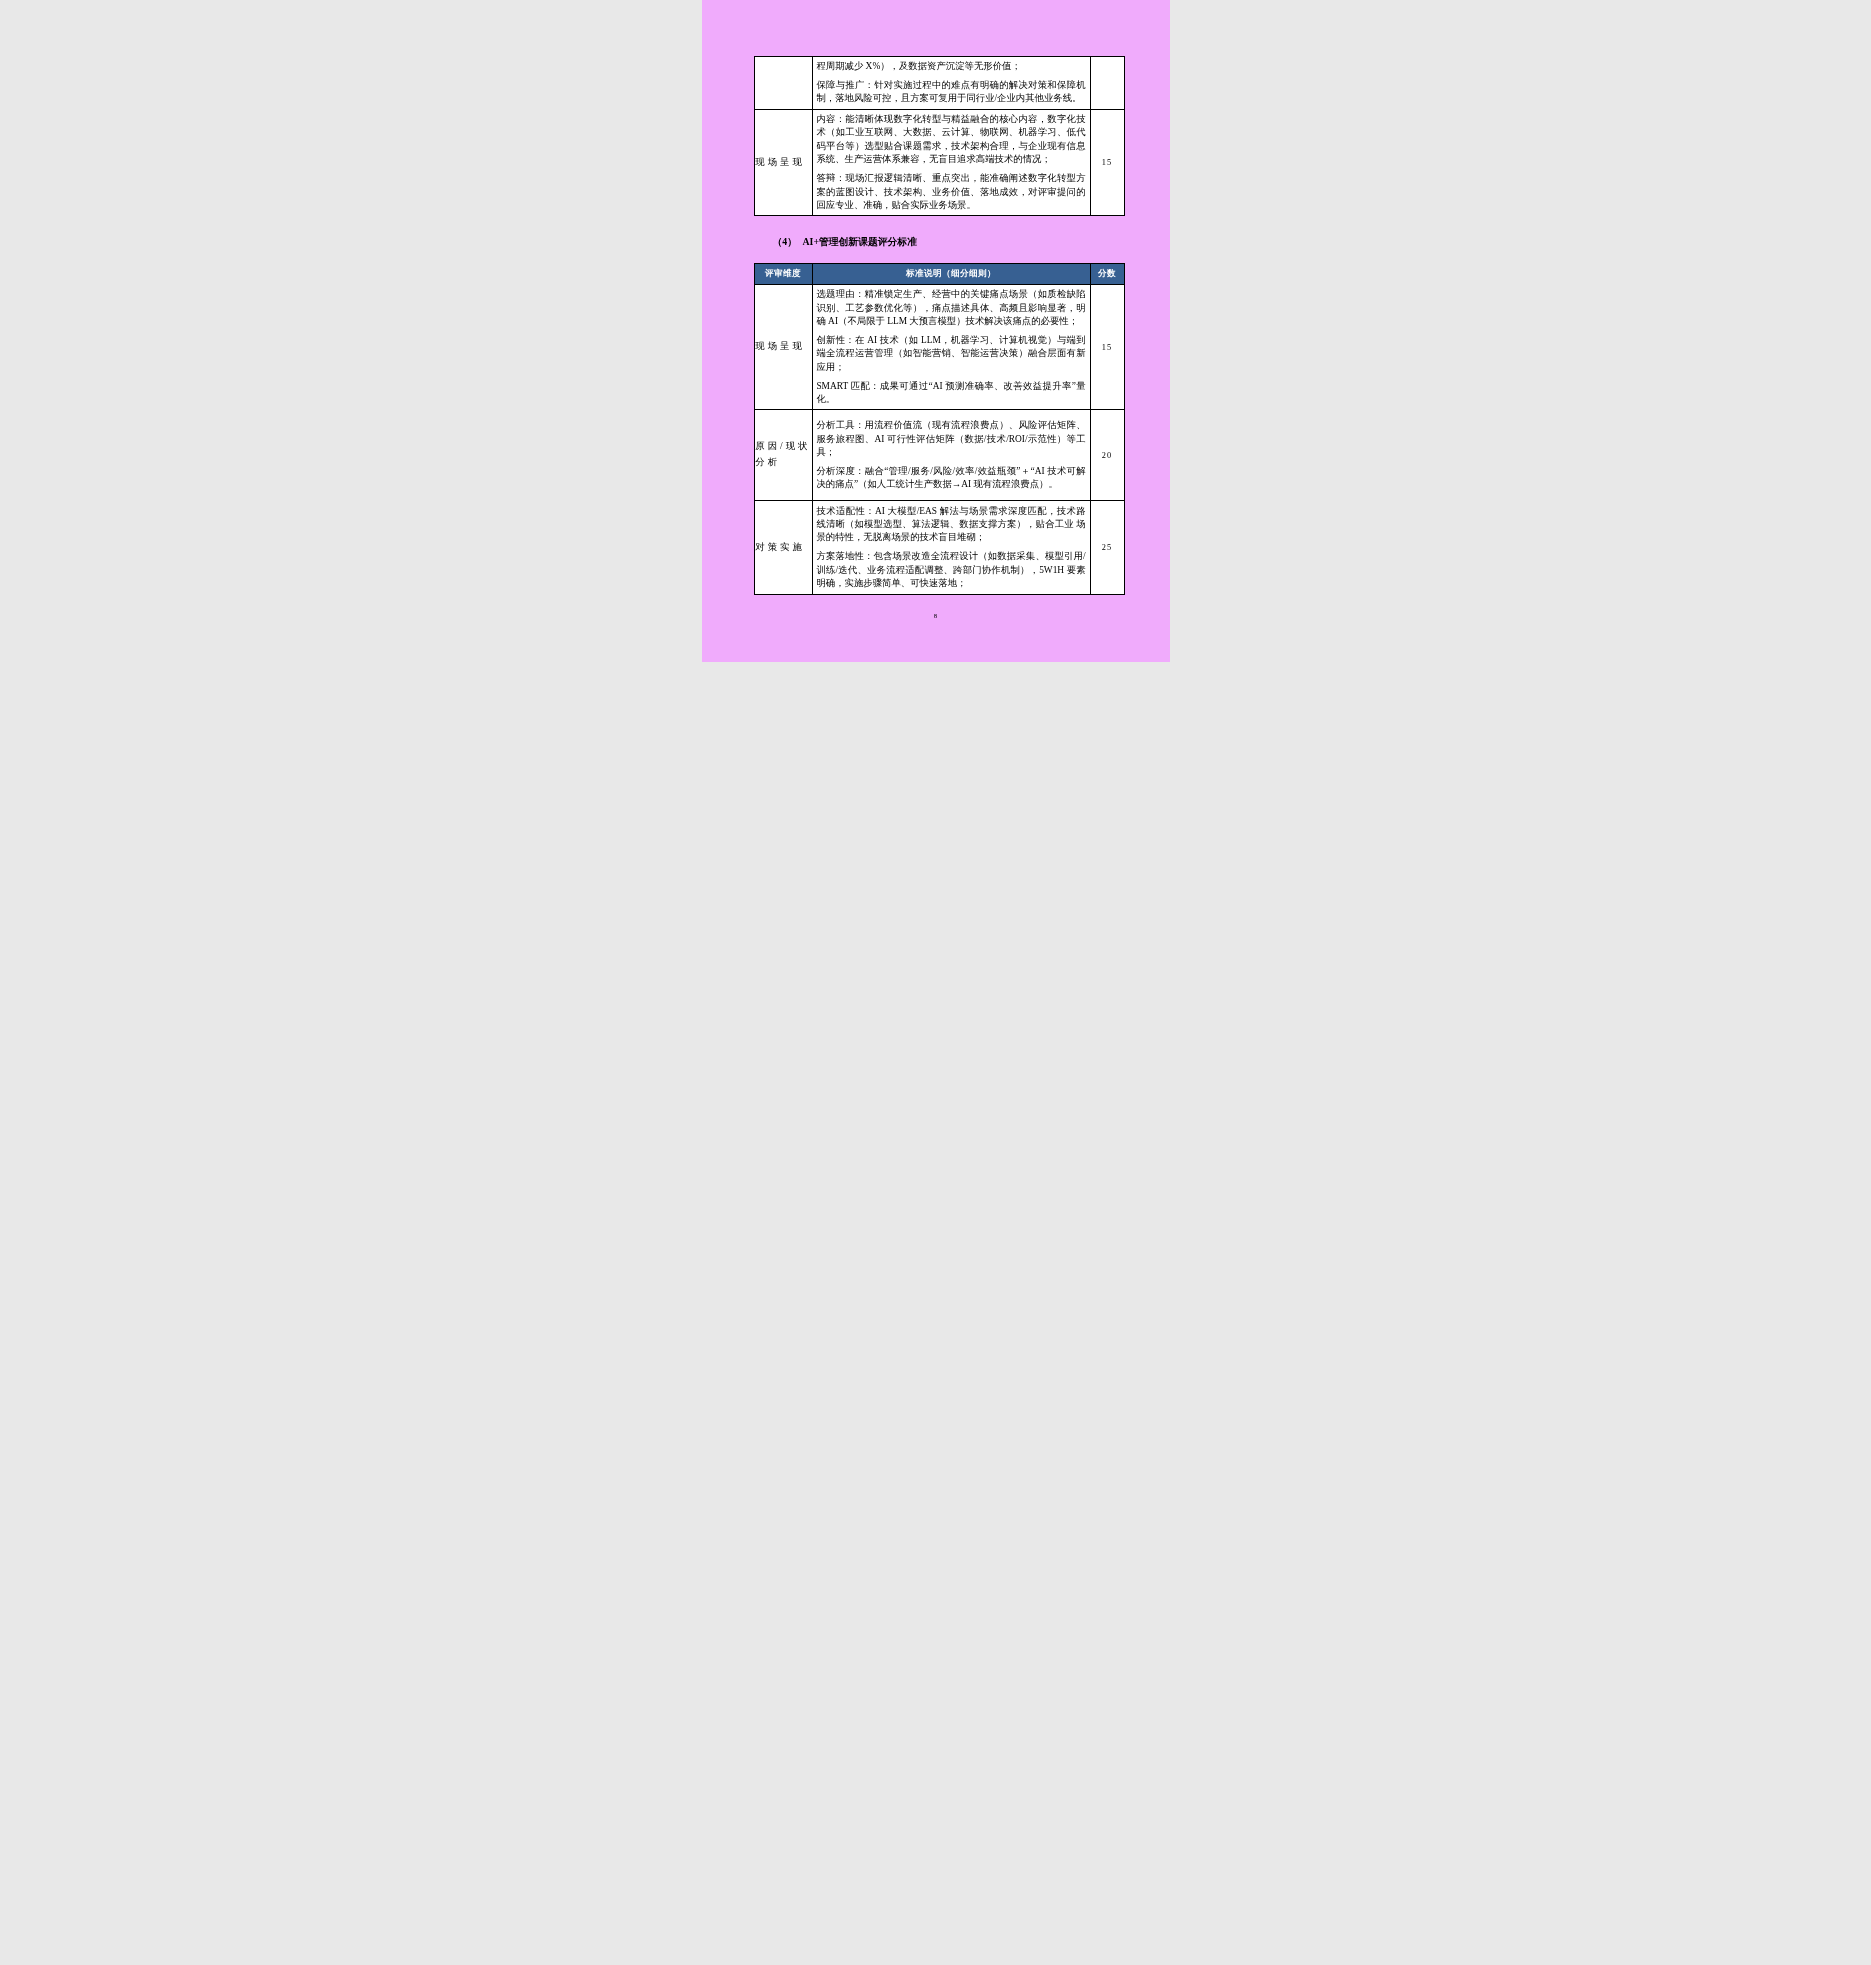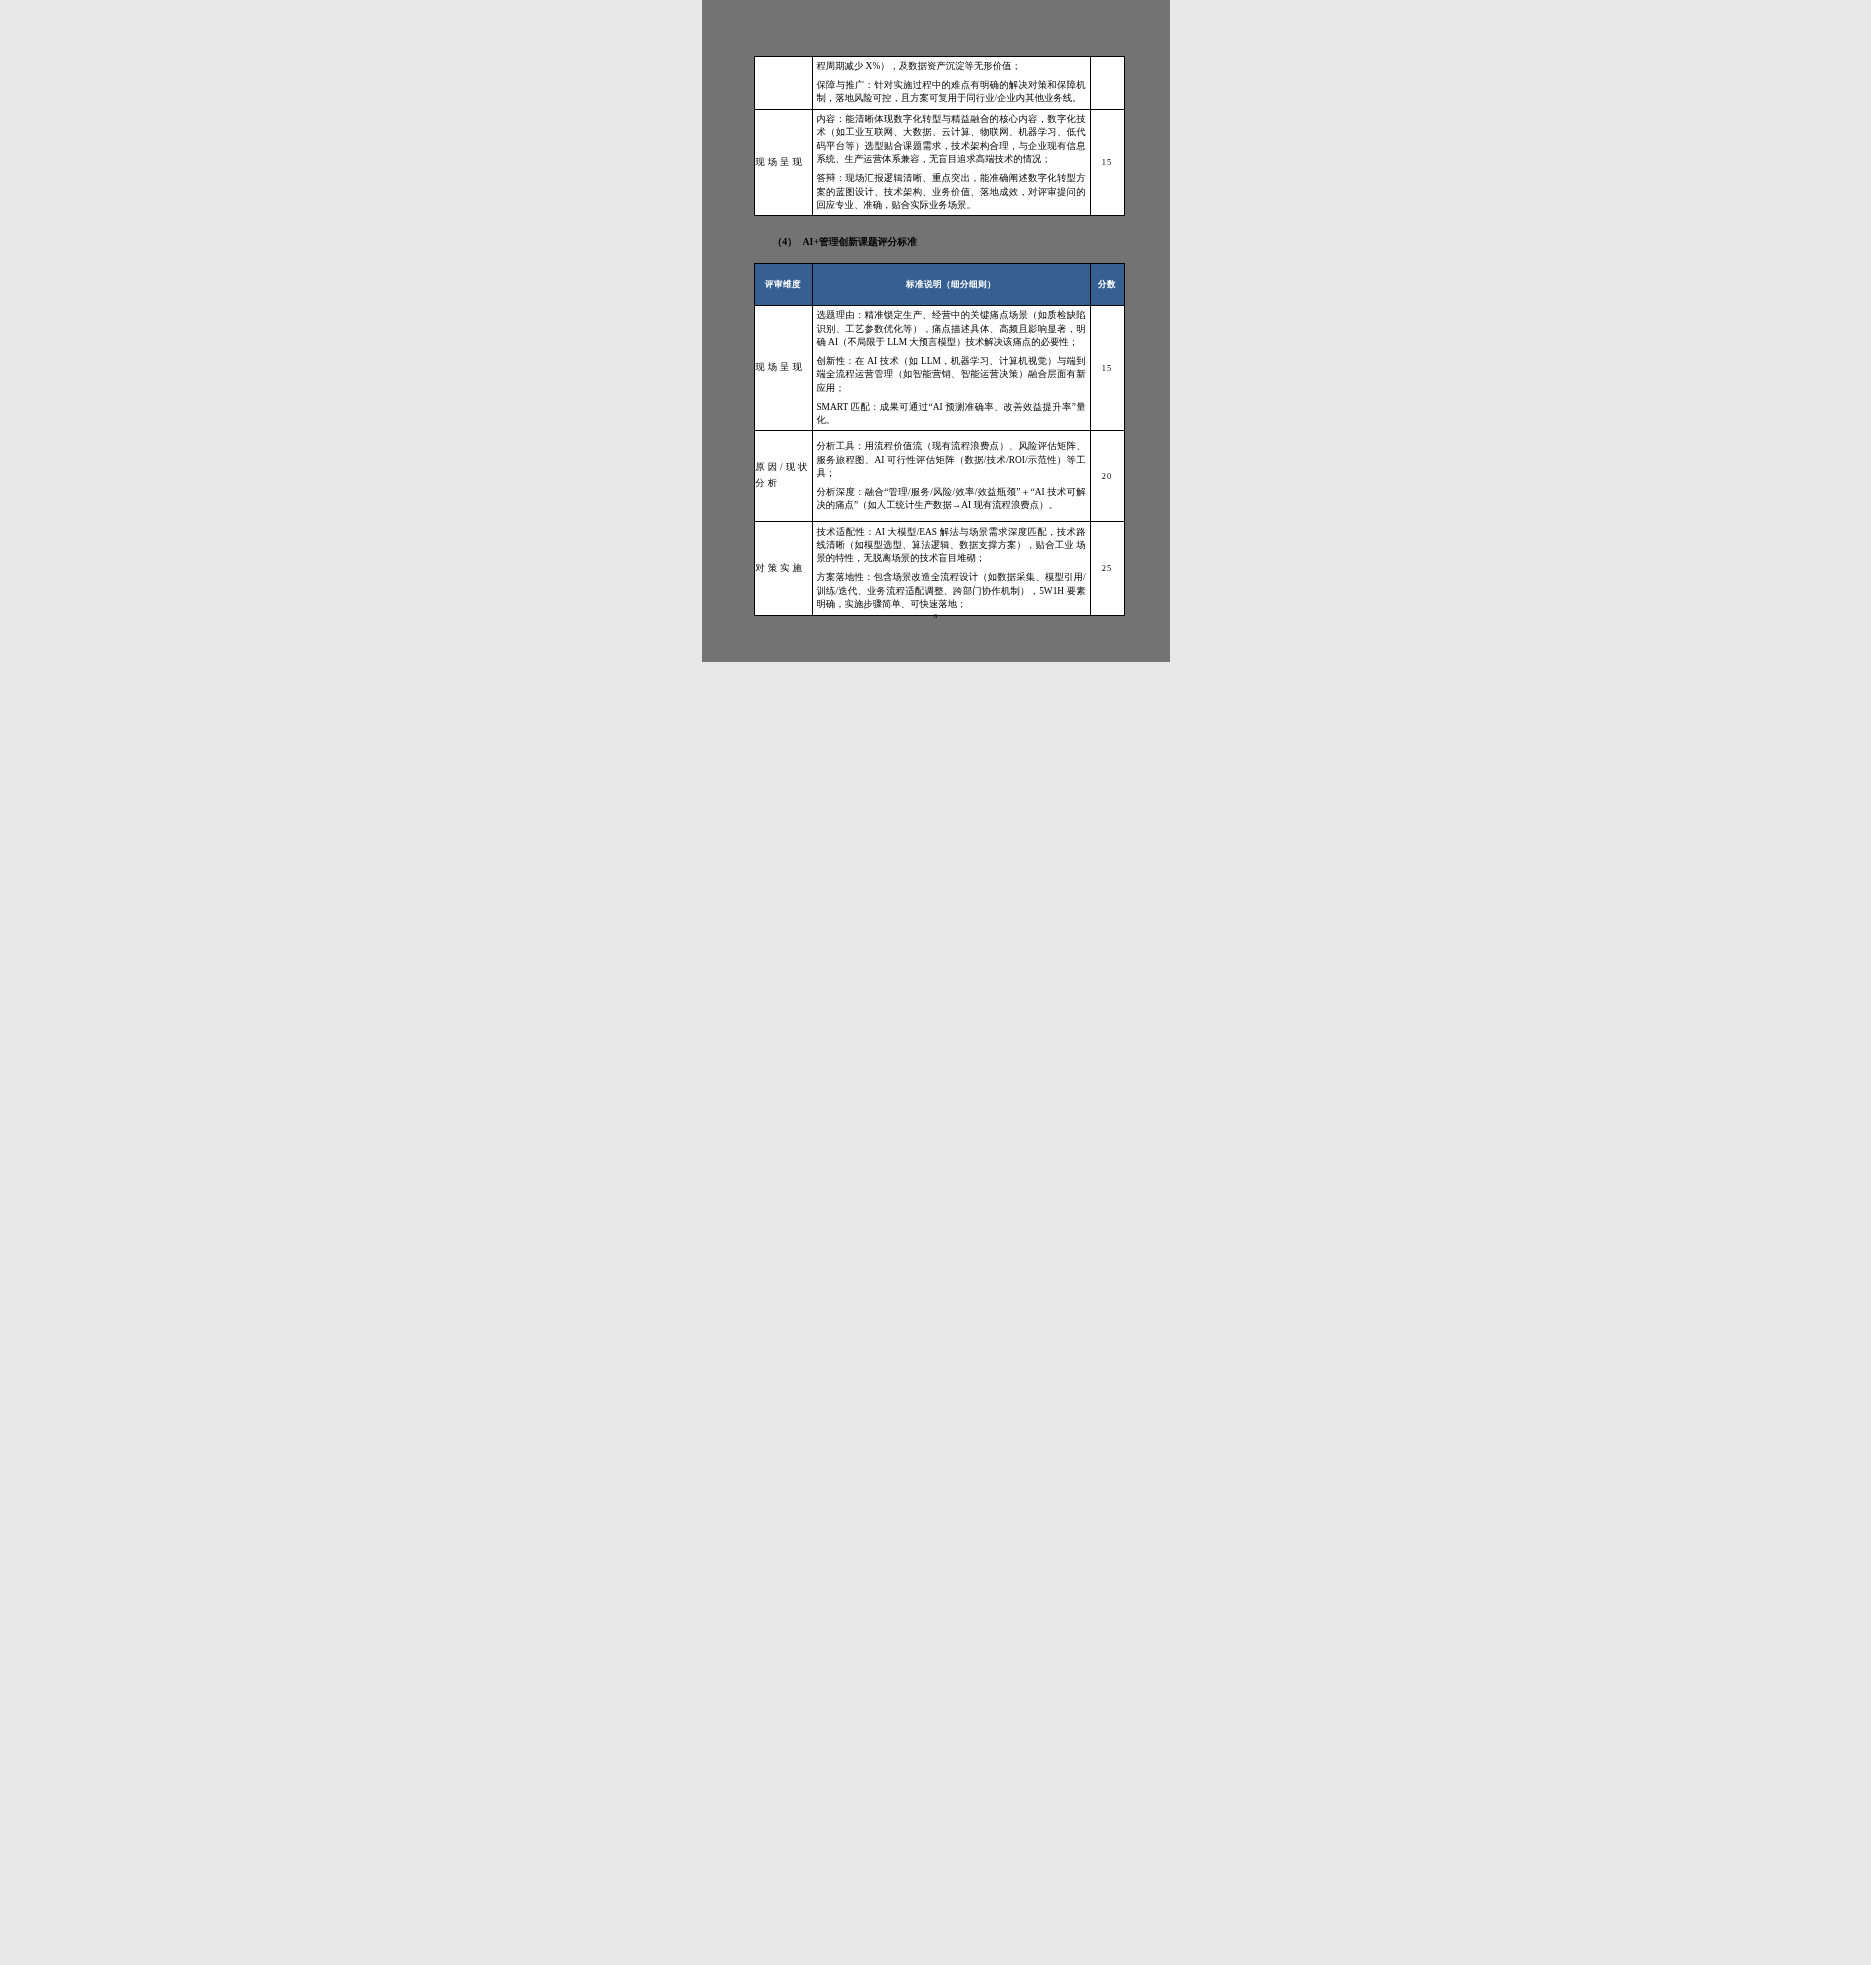--- a/index.html
+++ b/index.html
@@ -5,21 +5,21 @@
   html, body {
     margin: 0;
     padding: 0;
     background: #e8e8e8;
   }
   .page {
     position: relative;
     width: 468px;
     height: 662px;
     margin: 0 auto;
-    background: #737373;
+    background: #f0abfc;
     font-family: "Liberation Serif", "DejaVu Serif", serif;
     color: #000000;
     overflow: hidden;
   }
   table.doc-table {
     position: absolute;
     border-collapse: collapse;
     table-layout: fixed;
     background: #ffffff;
     border: 1.6px solid #000000;
@@ -124,21 +124,21 @@
     <span class="num">（4）</span><span>AI+管理创新课题评分标准</span>
   </div>
 
   <table class="doc-table" style="left:52px; top:263px; width:370px;">
     <colgroup>
       <col style="width:58px">
         <col style="width:278px">
         <col style="width:34px">
     </colgroup>
     <tbody>
-      <tr class="header-row thick-bottom" style="height:42px">
+      <tr class="header-row thick-bottom" style="height:21px">
         <th style="background-color: rgb(55, 96, 146);">评审维度</th>
         <th style="background-color: rgb(55, 96, 146);">标准说明（细分细则）</th>
         <th style="background-color: rgb(55, 96, 146);">分数</th>
       </tr>
       <tr style="height:123px">
         <td class="dim-cell">现场呈现</td>
         <td class="desc-cell">
           <p>选题理由：精准锁定生产、经营中的关键痛点场景（如质检缺陷识别、工艺参数优化等），痛点描述具体、高频且影响显著，明确 AI（不局限于 LLM 大预言模型）技术解决该痛点的必要性；</p>
           <p>创新性：在 AI 技术（如 LLM，机器学习、计算机视觉）与端到端全流程运营管理（如智能营销、智能运营决策）融合层面有新应用；</p>
           <p>SMART 匹配：成果可通过“AI 预测准确率、改善效益提升率”量化。</p>

